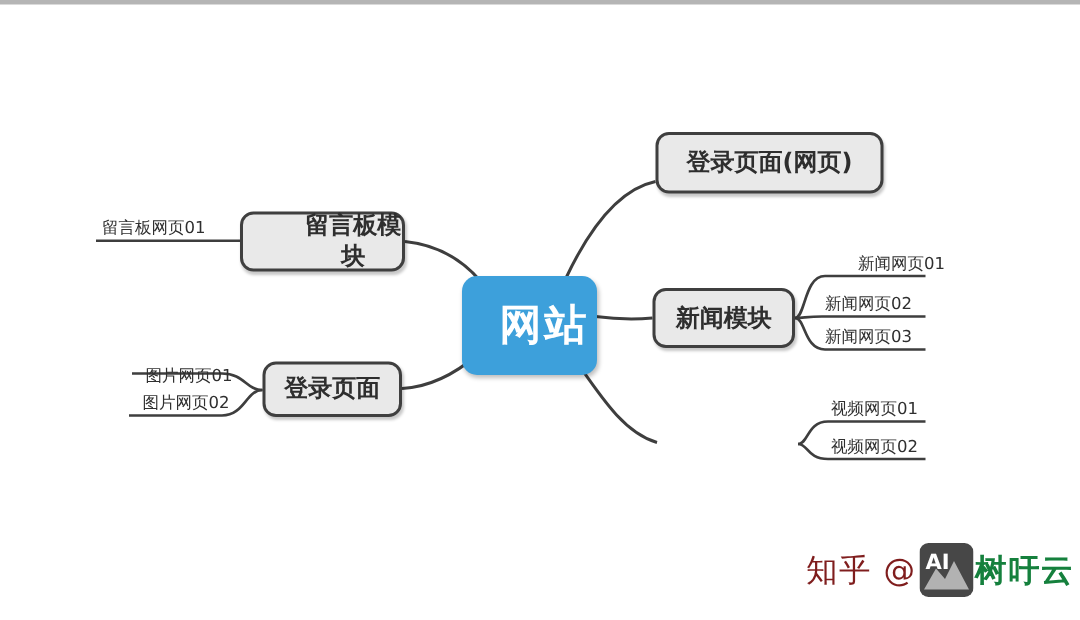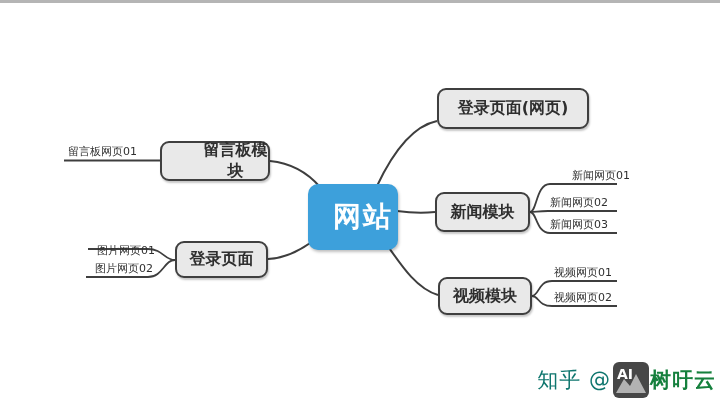--- a/index.html
+++ b/index.html
@@ -44,21 +44,21 @@
   .leaf.news01{left:572px;top:168px;}
   .leaf.news02{left:550px;top:195px;text-align:right;}
   .leaf.news03{left:550px;top:217px;}
   .leaf.vid01{left:554px;top:265px;}
   .leaf.vid02{left:554px;top:290px;}
 
   .watermark{
     position:absolute;right:4px;bottom:15px;display:flex;align-items:center;
     font-size:21px;line-height:1;
   }
-  .wm-prefix{color:#0f766e;letter-spacing:1px;}
+  .wm-prefix{color:#7f1d1d;letter-spacing:1px;}
   .wm-suffix{color:#15803d;font-weight:bold;letter-spacing:1px;}
   .wm-icon{width:36px;height:36px;margin:0 1px 0 2px;display:block;}
 </style>
 </head>
 <body>
 
 <div class="stage">
   <div class="topbar"></div>
 
   <svg class="links" viewBox="0 0 720 413">
@@ -82,23 +82,20 @@
   <div class="node center">
     <span>网站</span>
   </div>
 
   <div class="node branch login">
     <span>登录页面(网页)</span>
   </div>
   <div class="node branch news">
     <span>新闻模块</span>
   </div>
-  <div class="node branch video">
-    <span>视频模块</span>
-  </div>
   <div class="node branch message">
     <span>留言板模块</span>
   </div>
   <div class="node branch image">
     <span>登录页面</span>
   </div>
 
   <div class="leaf msg01">留言板网页01</div>
   <div class="leaf img01">图片网页01</div>
   <div class="leaf img02">图片网页02</div>

